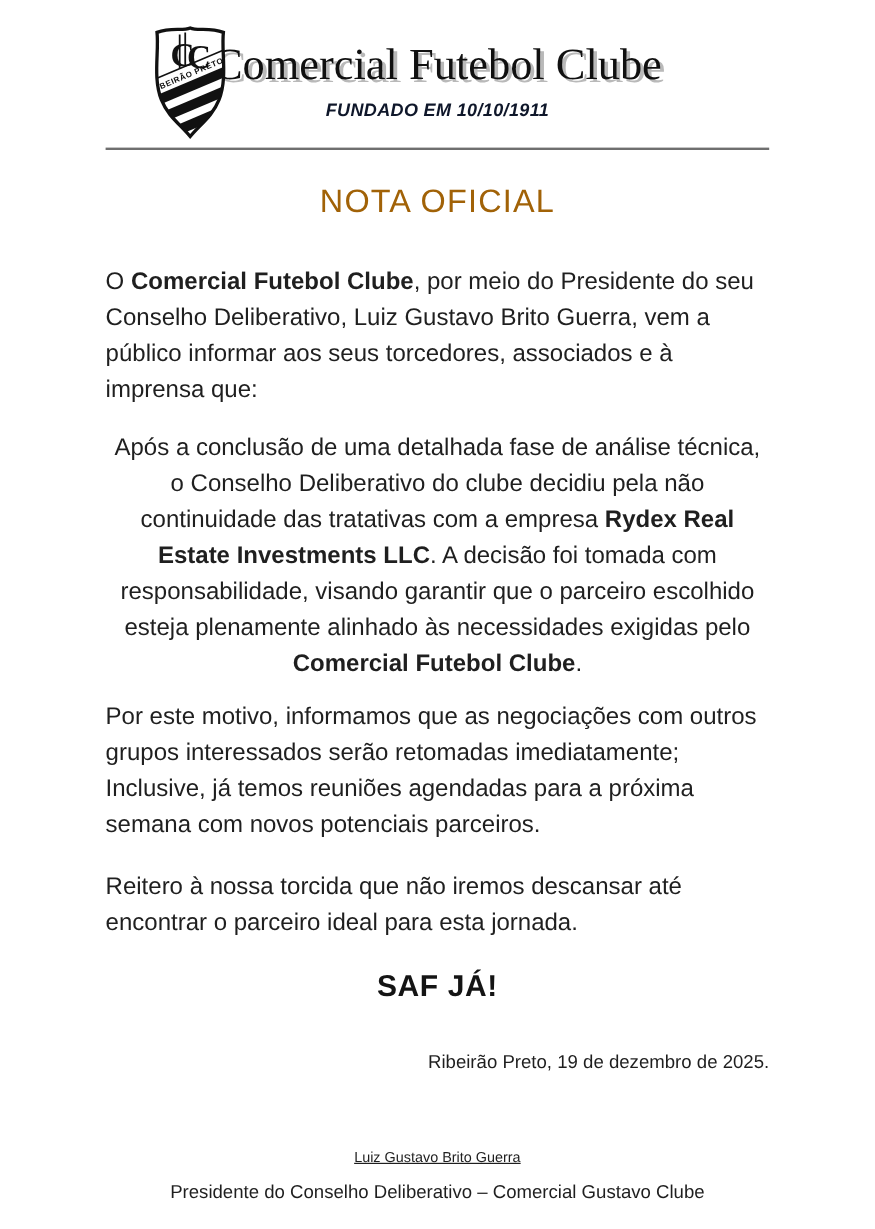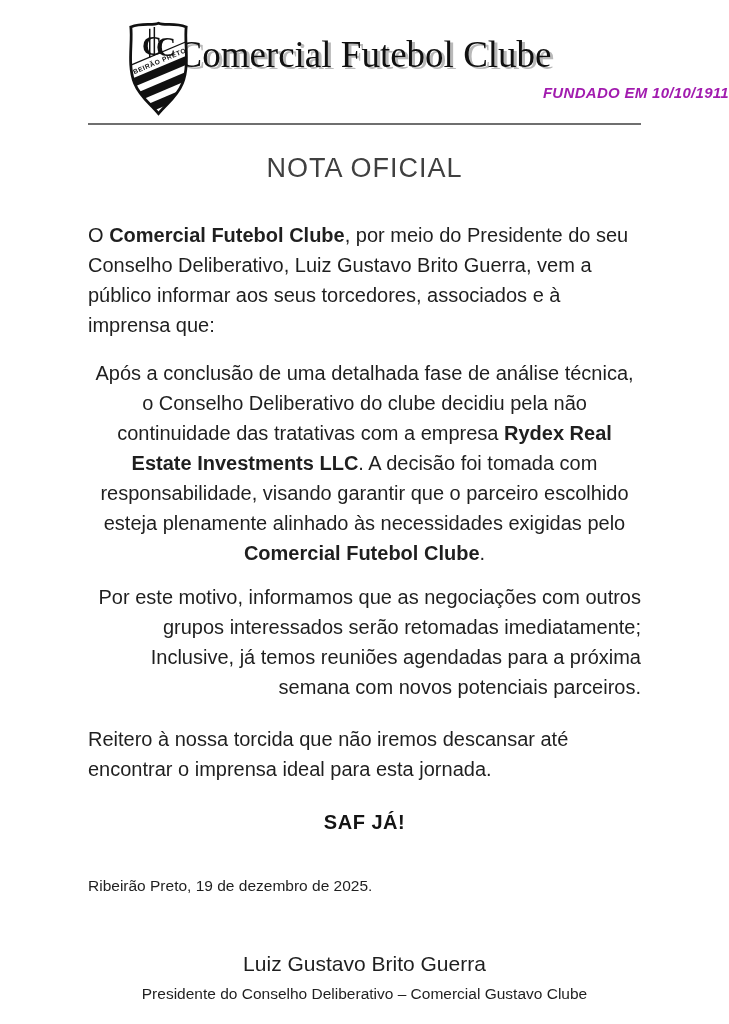--- a/index.html
+++ b/index.html
@@ -20,67 +20,67 @@
   }
   .club-title {
     text-align:center;
     font-family:"Liberation Serif", serif;
     font-size:37px; line-height:42px;
     color:#101010;
     text-shadow:3px 2px 0 #b9b9b9;
   }
   .founded {
     margin-top:6px;
-    text-align:right;
+    text-align:center;
     font-size:15px; line-height:21px;
     font-style:italic; font-weight:700;
     letter-spacing:0.3px;
-    color:#a21caf;
+    color:#0f172a;
   }
   .rule { height:0; border-top:2px solid #6f6f6f; margin-left:88px; margin-right:88px; }
   .rule-top { margin-top:20px; }
   
   .body { margin:0 88px; }
   .doc-title {
     margin:28px 0 0 0;
     text-align:center;
     font-size:27px; line-height:31px;
     font-weight:400;
     letter-spacing:1px;
-    color:#404040;
+    color:#a16207;
   }
   .para {
     margin:0;
     font-size:20px;
     line-height:30px;
     text-align:left;
     color:#1f1f1f;
   }
   .first-para { margin-top:36px; }
   .mb-18 { margin-bottom:18px; }
   .mb-14 { margin-bottom:14px;text-align:center; }
-  .mb-22 { margin-bottom:22px;text-align:right; }
+  .mb-22 { margin-bottom:22px; }
   .para b { font-weight:700; }
   .slogan {
     margin-top:22px;
     text-align:center;
-    font-size:20px; line-height:33px;
+    font-size:25px; line-height:33px;
     font-weight:700;
     letter-spacing:0.5px;
     color:#141414;
   }
   .dateline {
     margin-top:32px;
-    text-align:left;
+    text-align:right;
     font-size:15.5px; line-height:30px;
   }
   .sig-name {
     margin-top:48px;
     text-align:center;
-    font-size:21px; line-height:30px;
+    font-size:12px; line-height:30px;text-decoration:underline;
   }
   .sig-role {
     text-align:center;
     font-size:15.5px; line-height:30px;
   }
 </style>
 </head>
 <body>
 
 <div class="page">
@@ -115,21 +115,21 @@
   </header>
 
   <div class="rule rule-top"></div>
 
   <main class="body">
     <h1 class="doc-title">NOTA OFICIAL</h1>
 
     <p class="para first-para mb-18"><span>O </span><b>Comercial Futebol Clube</b><span>, por meio do Presidente do seu Conselho Deliberativo, Luiz Gustavo Brito Guerra, vem a público informar aos seus torcedores, associados e à imprensa que:</span></p>
     <p class="para mb-14"><span>Após a conclusão de uma detalhada fase de análise técnica, o Conselho Deliberativo do clube decidiu pela não continuidade das tratativas com a empresa </span><b>Rydex Real Estate Investments LLC</b><span>. A decisão foi tomada com responsabilidade, visando garantir que o parceiro escolhido esteja plenamente alinhado às necessidades exigidas pelo </span><b>Comercial Futebol Clube</b><span>.</span></p>
     <p class="para mb-22"><span>Por este motivo, informamos que as negociações com outros grupos interessados serão retomadas imediatamente; Inclusive, já temos reuniões agendadas para a próxima semana com novos potenciais parceiros.</span></p>
-    <p class="para"><span>Reitero à nossa torcida que não iremos descansar até encontrar o imprensa ideal para esta jornada.</span></p>
+    <p class="para"><span>Reitero à nossa torcida que não iremos descansar até encontrar o parceiro ideal para esta jornada.</span></p>
 
     <div class="slogan">SAF JÁ!</div>
     <div class="dateline">Ribeirão Preto, 19 de dezembro de 2025.</div>
     <div class="sig-name">Luiz Gustavo Brito Guerra</div>
     <div class="sig-role">Presidente do Conselho Deliberativo – Comercial Gustavo Clube</div>
   </main>
 
 </div>
 
 </body></html>

